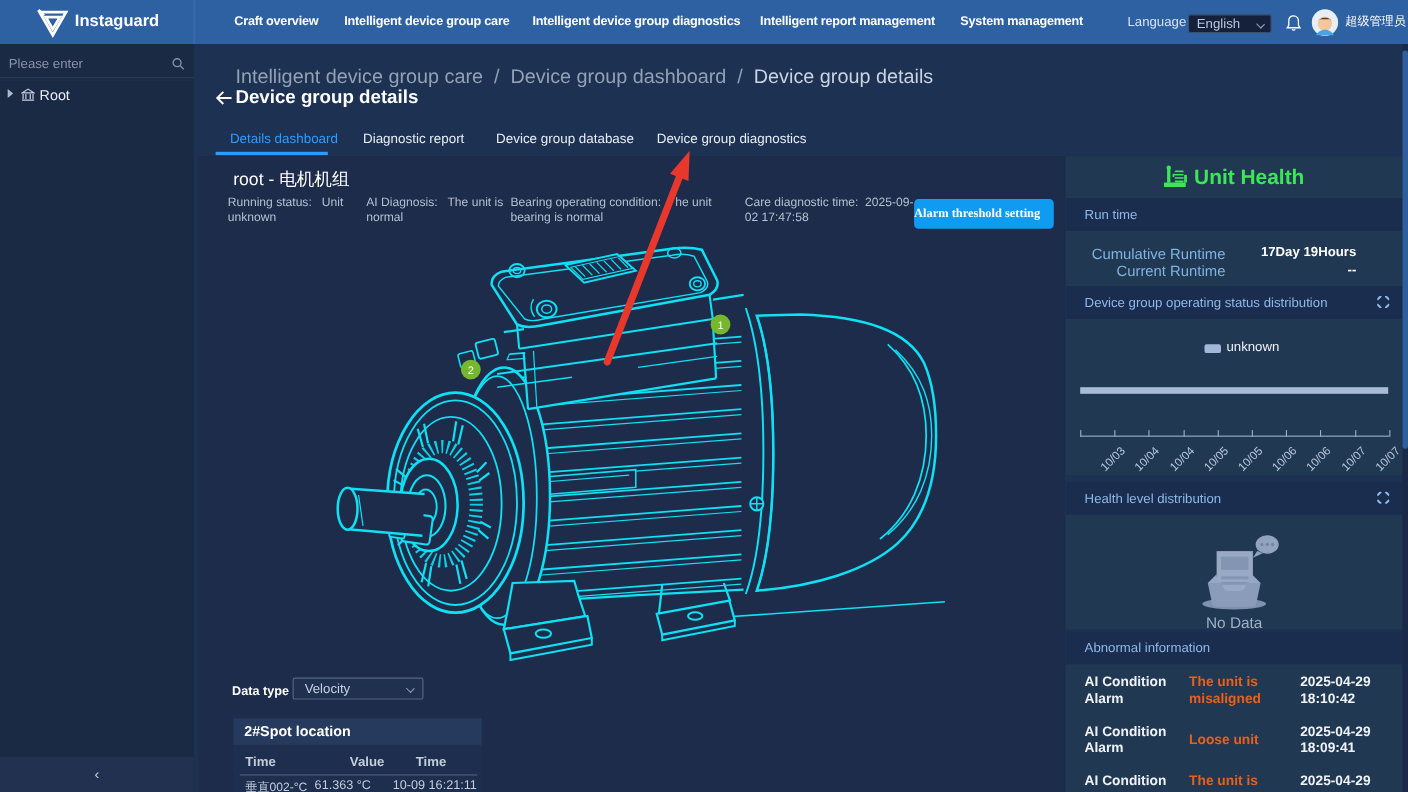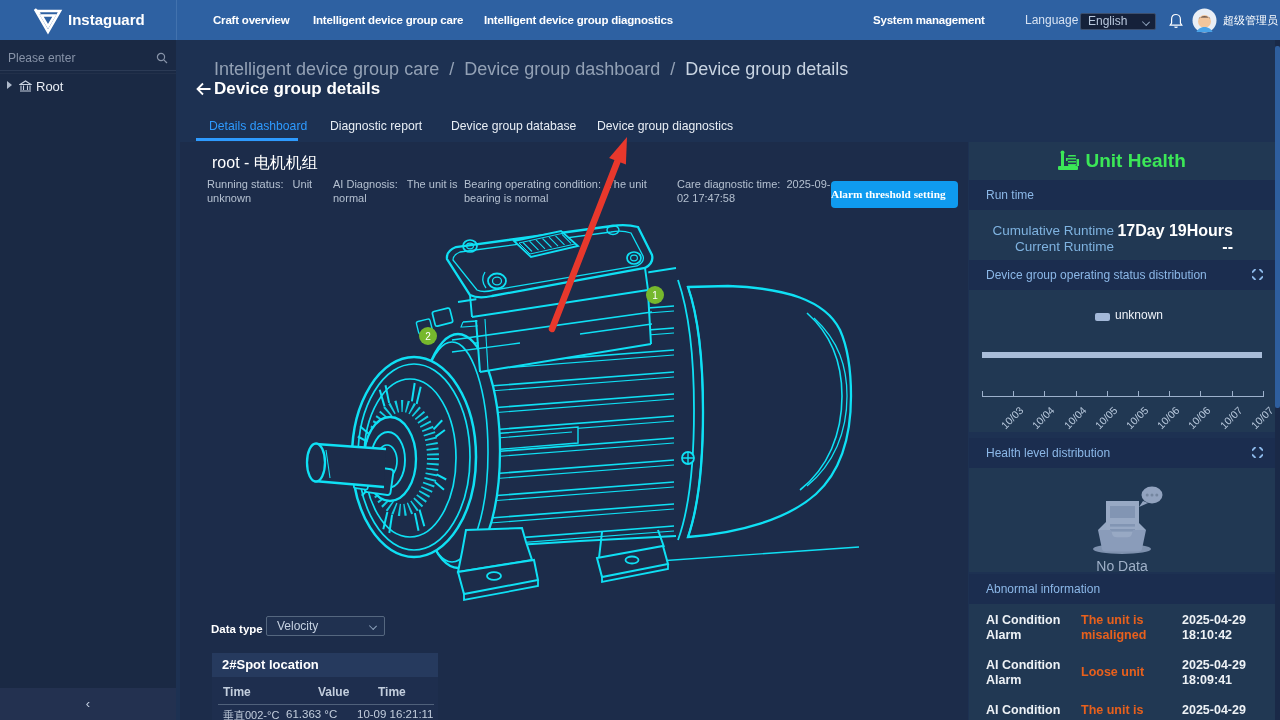--- a/index.html
+++ b/index.html
@@ -46,21 +46,21 @@
   #spot .th { position:absolute; top:32px; color:#c3cedd; font-size:12px; font-weight:bold; }
   #spot .tline { position:absolute; left:6px; top:51px; width:216px; height:1px; background:#50617b; }
   #spot .td { position:absolute; top:55px; color:#c3cedd; font-size:11.5px; white-space:nowrap; }
 
   
   #rpanel { position:absolute; left:969px; top:142px; width:306px; height:578px; background:#213853; }
   .rbar { position:absolute; left:0; width:306px; height:30px; background:#1b2d4f; color:#8cb8e8; font-size:12px; line-height:30px; padding-left:17px; }
   .expand { position:absolute; right:12px; top:9px; width:11px; height:11px; }
   #uh-title { position:absolute; left:0px; top:8px; width:306px; text-align:center; color:#3be757; font-size:19px; font-weight:bold; }
   .rt-label { position:absolute; left:0; width:145px; text-align:right; color:#7fb3e0; font-size:13.5px; }
-  .rt-value { position:absolute; right:42px; color:#fff; font-size:16px; font-weight:bold; text-align:right; }
+  .rt-value { position:absolute; right:42px; color:#fff; font-size:12px; font-weight:bold; text-align:right; }
   #legend-sw { position:absolute; left:126px; top:171px; width:15px; height:8px; border-radius:2px; background:#a3b8d8; }
   #legend-tx { position:absolute; left:146px; top:166px; color:#eef2f8; font-size:12px; }
   #dist-bar { position:absolute; left:13px; top:210px; width:280px; height:6px; background:#a8bcd8; }
   #axisline { position:absolute; left:13px; top:254px; width:281px; height:1px; background:#9db1cc; }
   .tick { position:absolute; top:249px; width:1px; height:6px; background:#9db1cc; }
   .xlab { position:absolute; top:262px; color:#b8c8dc; font-size:10.5px; transform:rotate(-45deg); transform-origin:right top; width:30px; text-align:right; }
   #nodata-tx { position:absolute; left:0; top:416px; width:306px; text-align:center; color:#9fb0c8; font-size:14px; }
   .ab-cell { position:absolute; color:#eef2f6; font-size:12.5px; line-height:14.5px; }
   .ab-orange { color:#e8601c; }
 
@@ -75,20 +75,21 @@
     <div class="navsep"></div>
     <svg class="abs" style="left:33px;top:8px" width="30" height="27" viewBox="0 0 30 27">
       <path d="M3 3 L27 3 L15 24 Z" fill="none" stroke="#fff" stroke-width="2.6"></path>
       <path d="M8.5 7.5 L21.5 7.5 L15 18.5 Z" fill="none" stroke="#fff" stroke-width="2.5"></path>
       <path d="M2 1 L7 6" stroke="#fff" stroke-width="2.4"></path>
     </svg>
     <div class="navitem" style="left:68px; font-size:15px; letter-spacing:0;">Instaguard</div>
     <div class="navitem" style="left:213px">Craft overview</div>
     <div class="navitem" style="left:484px">Intelligent device group diagnostics</div>
     <div class="navitem" style="left:313px">Intelligent device group care</div>
+    <div class="navitem" style="left:691px">Intelligent report management</div>
     <div class="navitem" style="left:873px">System management</div>
     <div id="lang-label">Language</div>
     <div id="lang-select">English<span class="chev"></span></div>
     <svg class="abs" style="left:1168px;top:13px" width="16" height="16" viewBox="0 0 16 16">
       <path d="M8 1.5 C5.2 1.5 3.6 3.6 3.6 6.3 L3.6 10 L2.2 12.2 L13.8 12.2 L12.4 10 L12.4 6.3 C12.4 3.6 10.8 1.5 8 1.5 Z" fill="none" stroke="#fff" stroke-width="1.2"></path>
       <path d="M6.6 13.6 A1.6 1.6 0 0 0 9.4 13.6" fill="none" stroke="#fff" stroke-width="1.2"></path>
     </svg>
     <svg class="abs" style="left:1192px;top:8px" width="25" height="25" viewBox="0 0 25 25">
       <circle cx="12.5" cy="12.5" r="12" fill="#e9eef5"></circle>
       <circle cx="12.5" cy="13.5" r="6.5" fill="#f3c69c"></circle>

